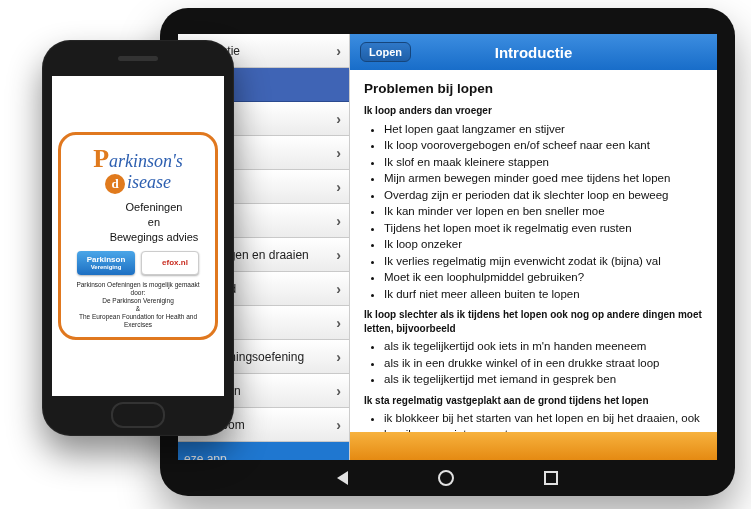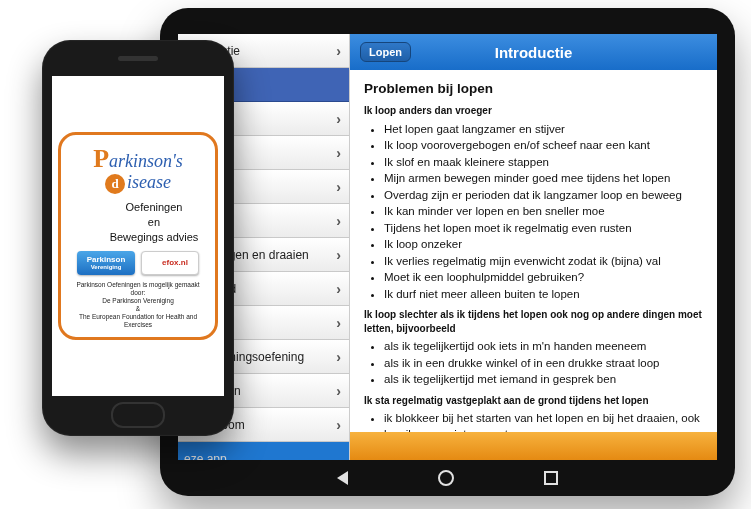--- a/index.html
+++ b/index.html
@@ -284,21 +284,21 @@
         <span class="main-title">Introductie</span>
       </div>
       <div class="main-body">
         <h3>Problemen bij lopen</h3>
         <h4>Ik loop anders dan vroeger</h4>
         <ul>
           <li>Het lopen gaat langzamer en stijver</li>
           <li>Ik loop voorovergebogen en/of scheef naar een kant</li>
           <li>Ik slof en maak kleinere stappen</li>
           <li>Mijn armen bewegen minder goed mee tijdens het lopen</li>
-          <li>Overdag zijn er perioden dat ik langzamer loop en beweeg</li>
+          <li>Overdag zijn er perioden dat ik slechter loop en beweeg</li>
           <li>Ik kan minder ver lopen en ben sneller moe</li>
           <li>Tijdens het lopen moet ik regelmatig even rusten</li>
           <li>Ik loop onzeker</li>
           <li>Ik verlies regelmatig mijn evenwicht zodat ik (bijna) val</li>
           <li>Moet ik een loophulpmiddel gebruiken?</li>
           <li>Ik durf niet meer alleen buiten te lopen</li>
         </ul>
         <h4>Ik loop slechter als ik tijdens het lopen ook nog op andere dingen moet letten, bijvoorbeeld</h4>
         <ul>
           <li>als ik tegelijkertijd ook iets in m'n handen meeneem</li>

